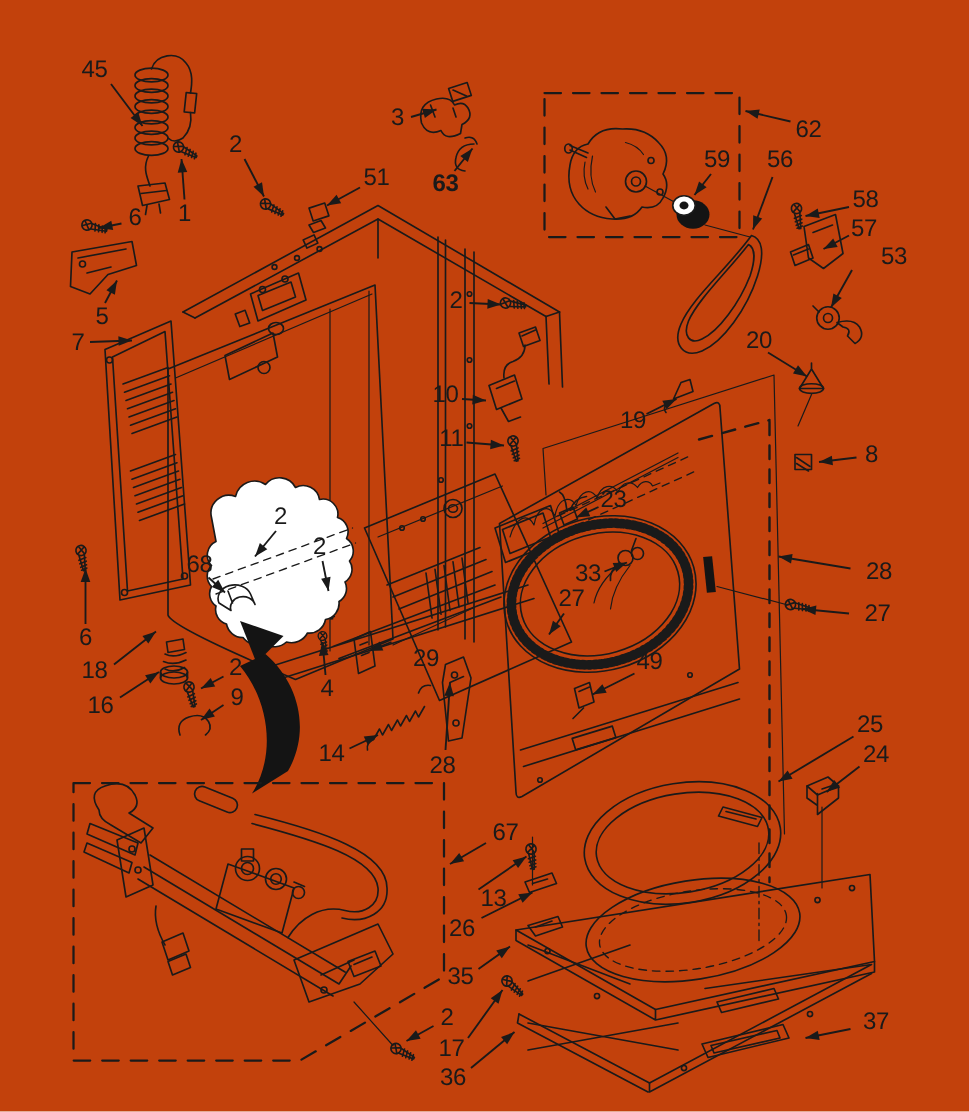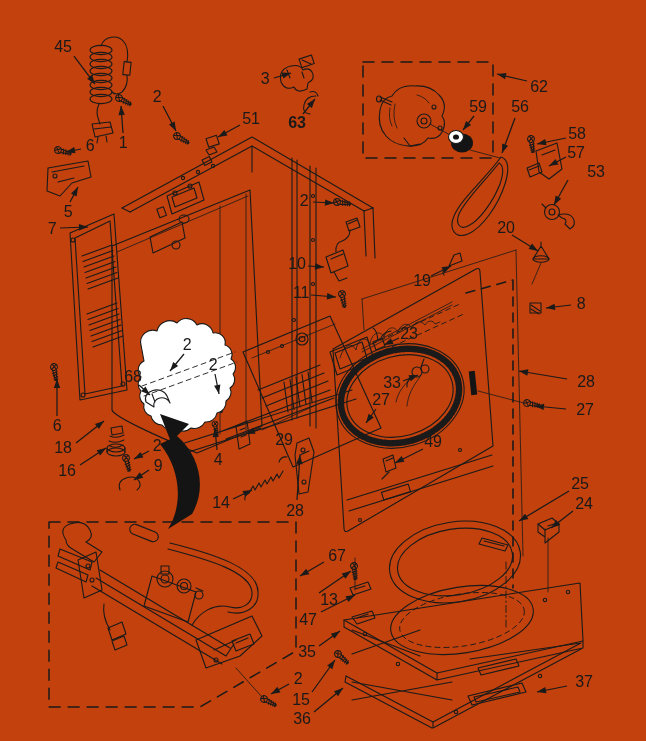--- a/index.html
+++ b/index.html
@@ -452,23 +452,23 @@
       <div class="callout" style="left: 272px; top: 440px; margin-left: 12px;">29</div>
       <div class="callout" style="left: 57px; top: 426px;">6</div>
       <div class="callout" style="left: 63px; top: 448px;">18</div>
       <div class="callout" style="left: 67px; top: 471px;">16</div>
       <div class="callout" style="left: 157px; top: 446px;">2</div>
       <div class="callout" style="left: 158px; top: 466px;">9</div>
       <div class="callout" style="left: 221px; top: 503px;">14</div>
       <div class="callout" style="left: 295px; top: 511px;">28</div>
       <div class="callout" style="left: 337px; top: 556px;">67</div>
       <div class="callout" style="left: 307px; top: 600px; padding-left: 44px;">13</div>
-      <div class="callout" style="left: 308px; top: 620px;">47</div>
+      <div class="callout" style="left: 308px; top: 620px;">26</div>
       <div class="callout" style="left: 307px; top: 652px;">35</div>
       <div class="callout" style="left: 298px; top: 679px;">2</div>
-      <div class="callout" style="left: 301px; top: 700px;">15</div>
+      <div class="callout" style="left: 301px; top: 700px;">17</div>
       <div class="callout" style="left: 302px; top: 719px;">36</div>
       <div class="callout" style="left: 580px; top: 484px;">25</div>
       <div class="callout" style="left: 584px; top: 504px;">24</div>
       <div class="callout" style="left: 584px; top: 682px;">37</div>
     </div>
 
 </div>
 
 </body></html>

